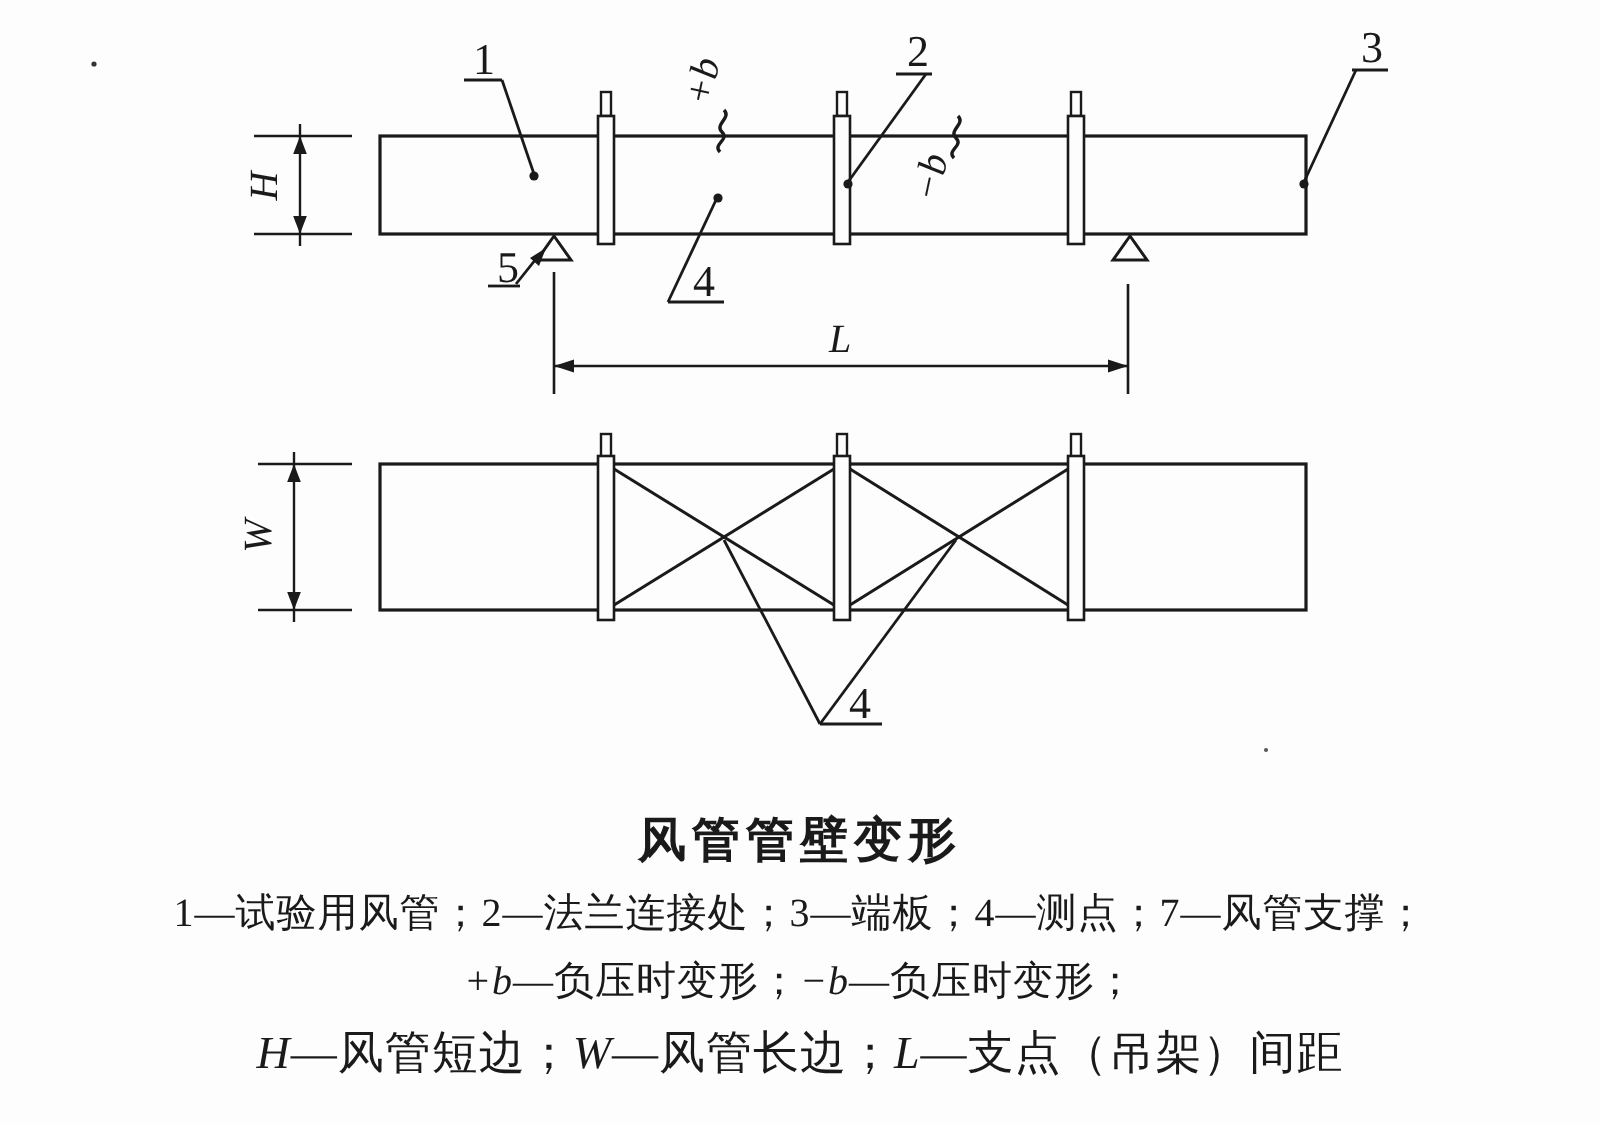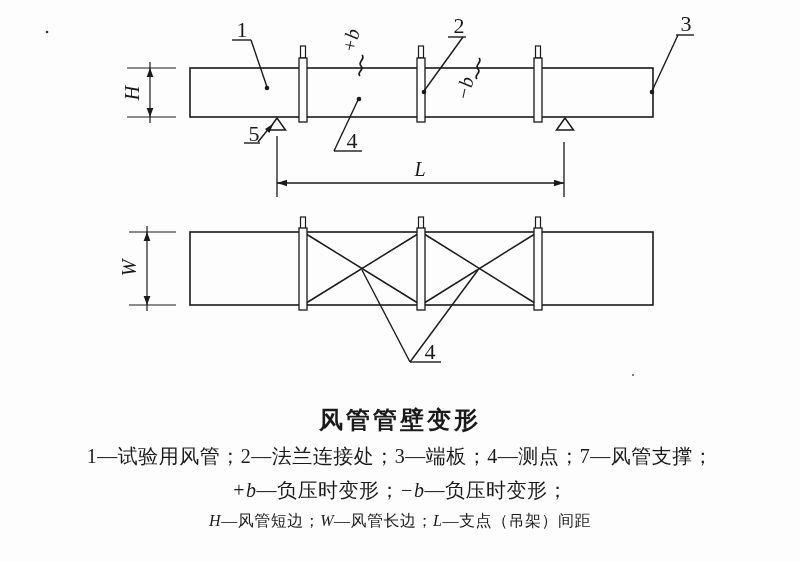--- a/index.html
+++ b/index.html
@@ -8,21 +8,21 @@
     font-family:"Liberation Serif","DejaVu Serif",serif;color:#1a1a1a;
   }
   .page svg{position:absolute;left:0;top:0;}
   svg text{font-family:"Liberation Serif","DejaVu Serif",serif;fill:#1a1a1a;}
   .num{font-size:22px;}
   .var{font-size:20px;font-style:italic;}
   .caption{position:absolute;left:0;width:800px;text-align:center;}
   .cap-title{top:404px;font-size:24px;font-weight:bold;letter-spacing:3px;}
   .cap-line1{top:443px;font-size:20px;letter-spacing:0.5px;}
   .cap-line2{top:477px;font-size:20px;letter-spacing:0.5px;}
-  .cap-line3{top:511px;font-size:16px;letter-spacing:0.5px;}
+  .cap-line3{top:511px;font-size:23px;letter-spacing:0.5px;}
   .it{font-style:italic;}
 </style>
 </head>
 <body>
 
 <div class="page">
 
   <svg width="800" height="562" viewBox="0 0 800 562">
     <g stroke="#1a1a1a" fill="none" stroke-width="1.5">
 

